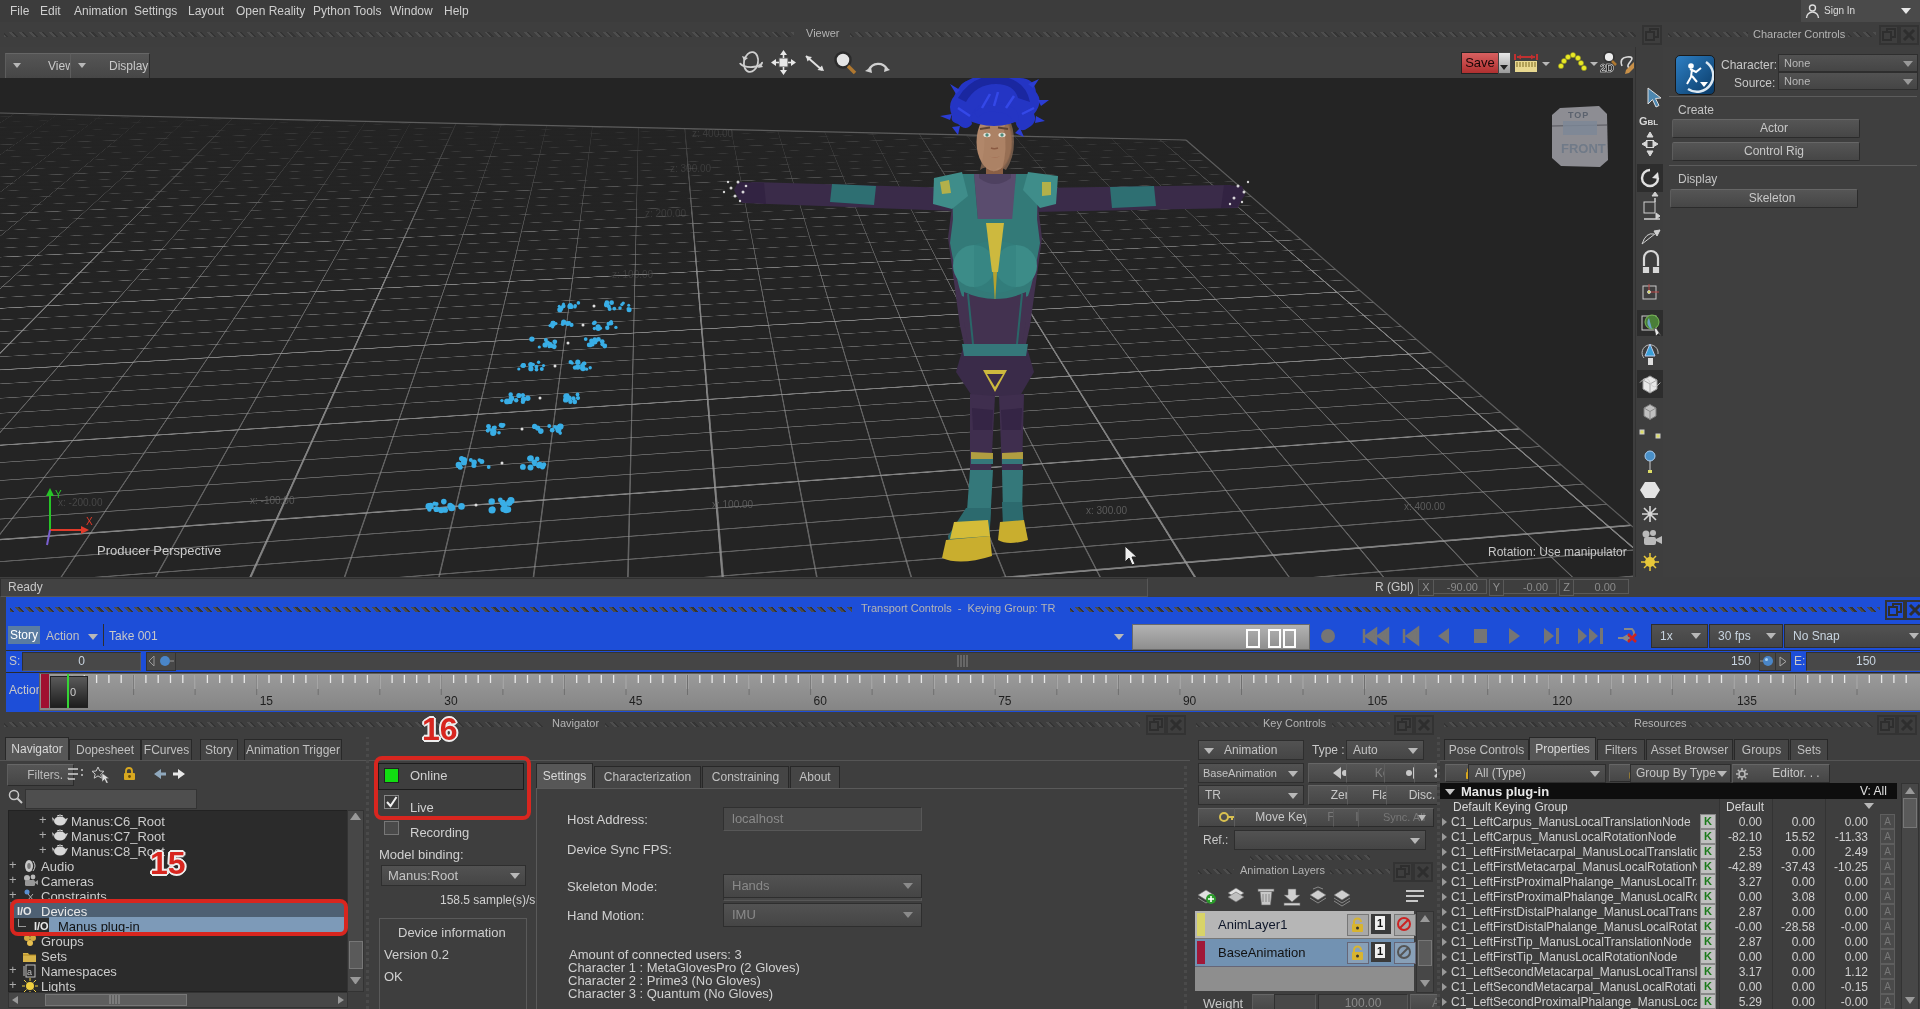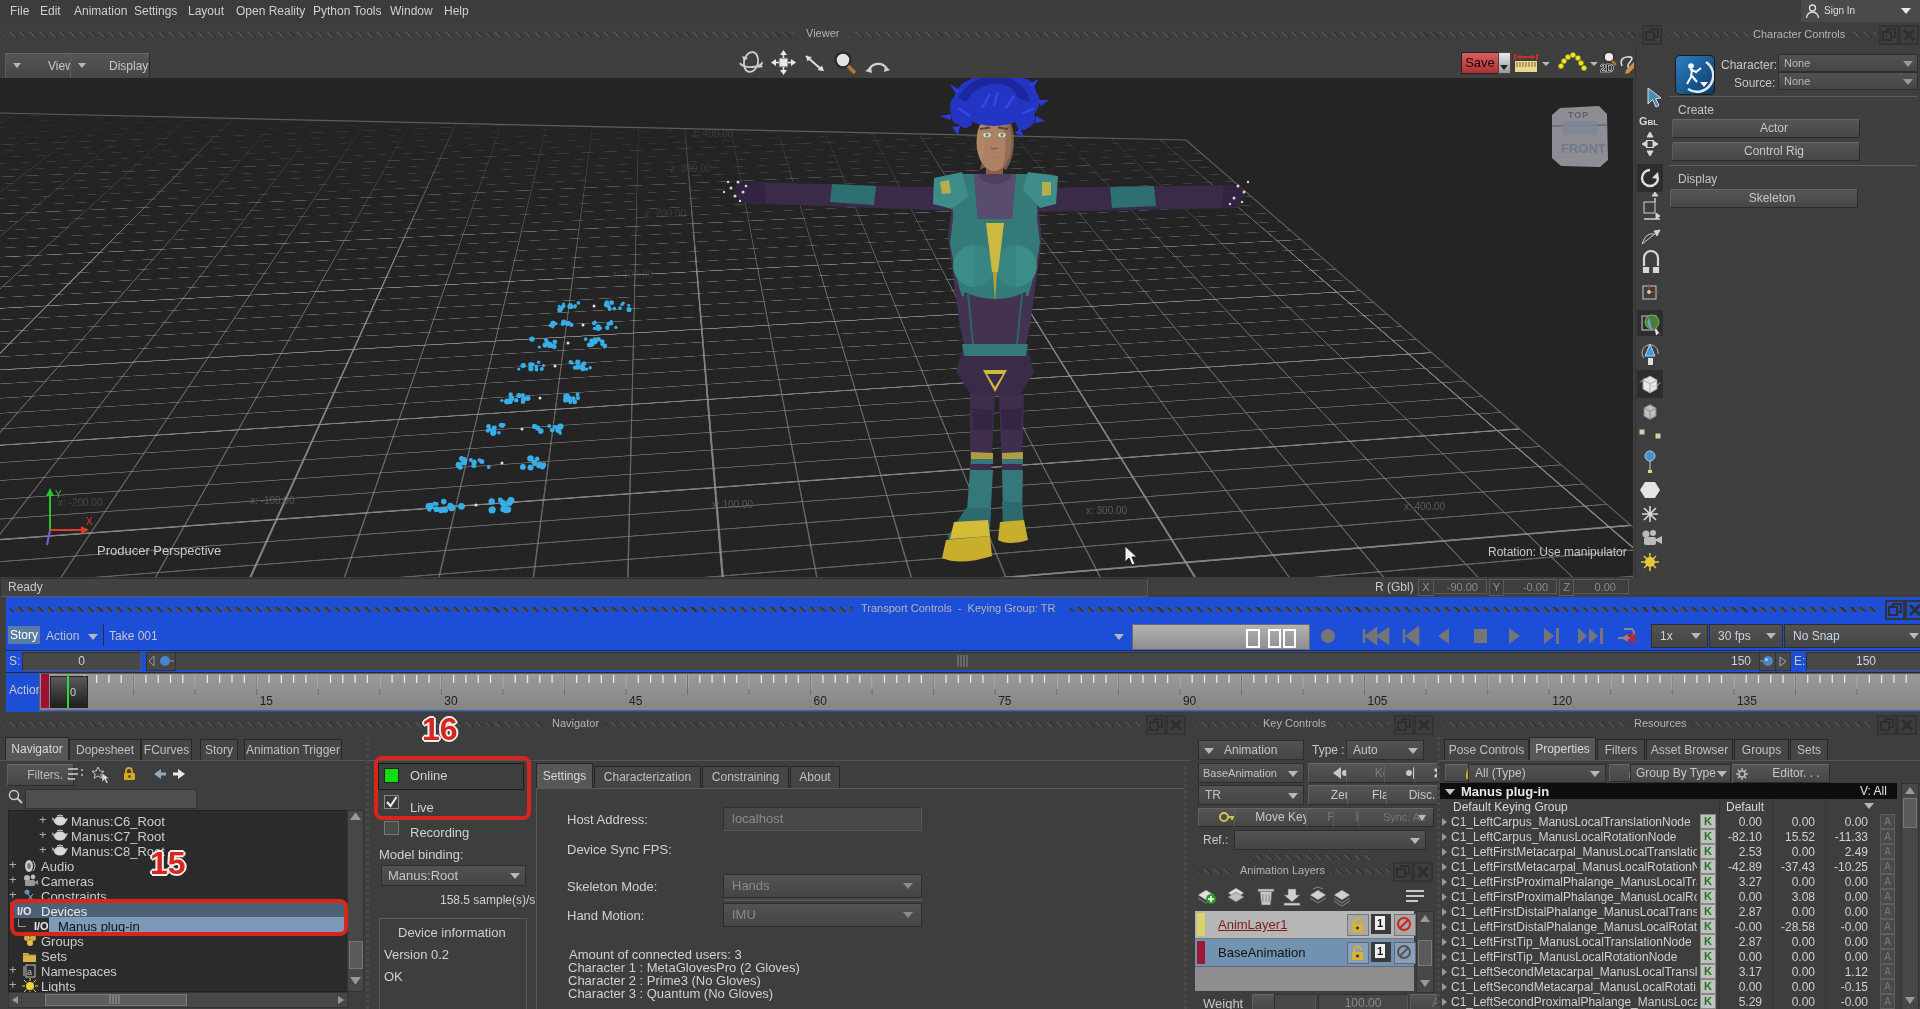--- a/index.html
+++ b/index.html
@@ -1186,21 +1186,21 @@
   </g>
   <g stroke="#c8c8c8" stroke-width="2">
           <line x1="210" y1="6" x2="228" y2="6"></line>
           <line x1="210" y1="11" x2="228" y2="11"></line>
           <line x1="210" y1="16" x2="222" y2="16"></line>
         </g>
  </svg>
  <div class="abs" style="left:5px;top:174px;width:219px;height:80px;background:#8e8e8e;">
   <div class="abs" style="left:0;top:0;width:219px;height:27px;background:#b6b6b6;border-bottom:1px solid #777;">
    <div class="abs" style="left:2px;top:2px;width:8px;height:23px;background:#d8d468;"></div>
-   <div class="lbl" style="left:23px;top:6px;color:#7f1d1d;font-size:13px;text-decoration:underline;">AnimLayer1</div>
+   <div class="lbl" style="left:23px;top:6px;color:#0f172a;font-size:13px;">AnimLayer1</div>
    <div class="abs" style="left:152px;top:3px;width:20px;height:20px;background:#a8a8a8;border:1px solid #777;"><svg width="20" height="20">
               <rect x="4" y="9" width="11" height="8" rx="1" fill="#d8b430"></rect>
               <path d="M6 9 v-2 a3.5 3.5 0 0 1 7 0" fill="none" stroke="#d8b430" stroke-width="2"></path>
               <circle cx="9.5" cy="13" r="1.5" fill="#333"></circle>
             </svg></div>
    <div class="abs" style="left:176px;top:3px;width:20px;height:20px;background:#3a3a3a;">
             <div class="abs" style="left:4px;top:2px;width:10px;height:14px;background:#f0f0f0;color:#111;font-size:11px;font-weight:bold;text-align:center;line-height:14px;">1</div>
           </div>
    <div class="abs" style="left:199px;top:3px;width:20px;height:20px;background:#a8a8a8;border:1px solid #777;"><svg width="20" height="20">
               <circle cx="9" cy="9" r="6" fill="none" stroke="#cc2222" stroke-width="2"></circle>

